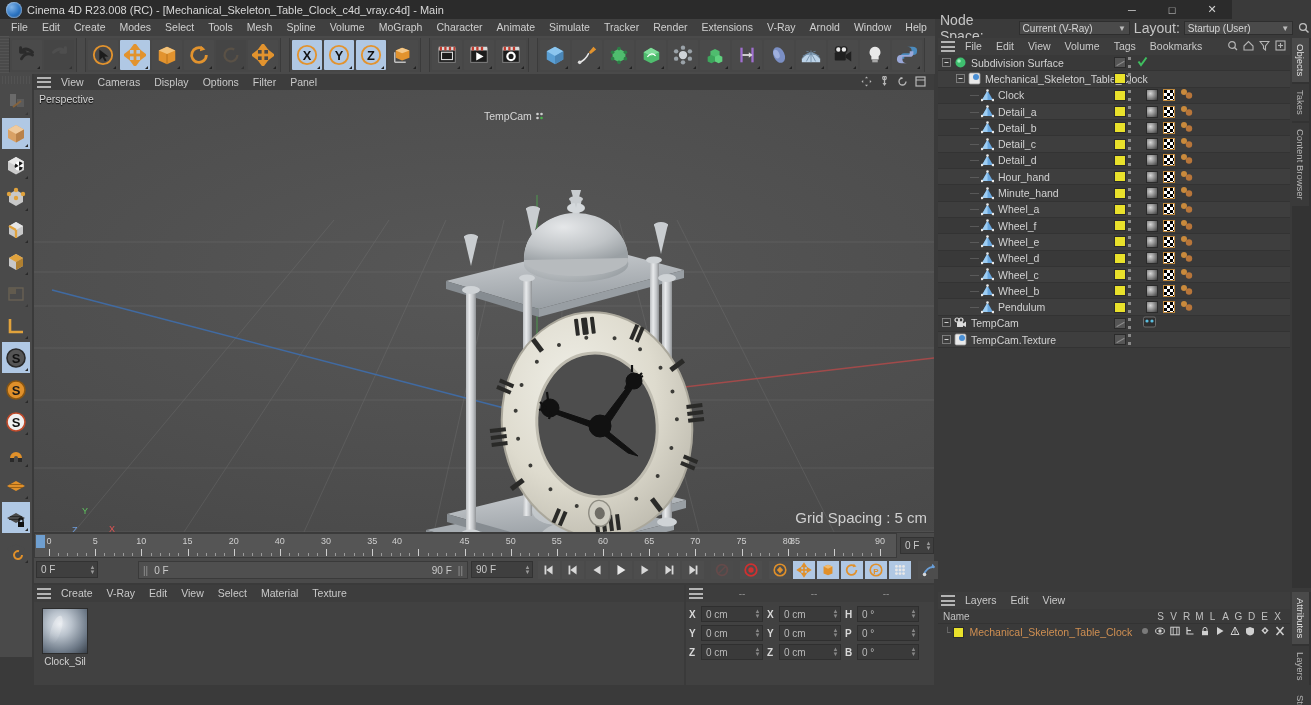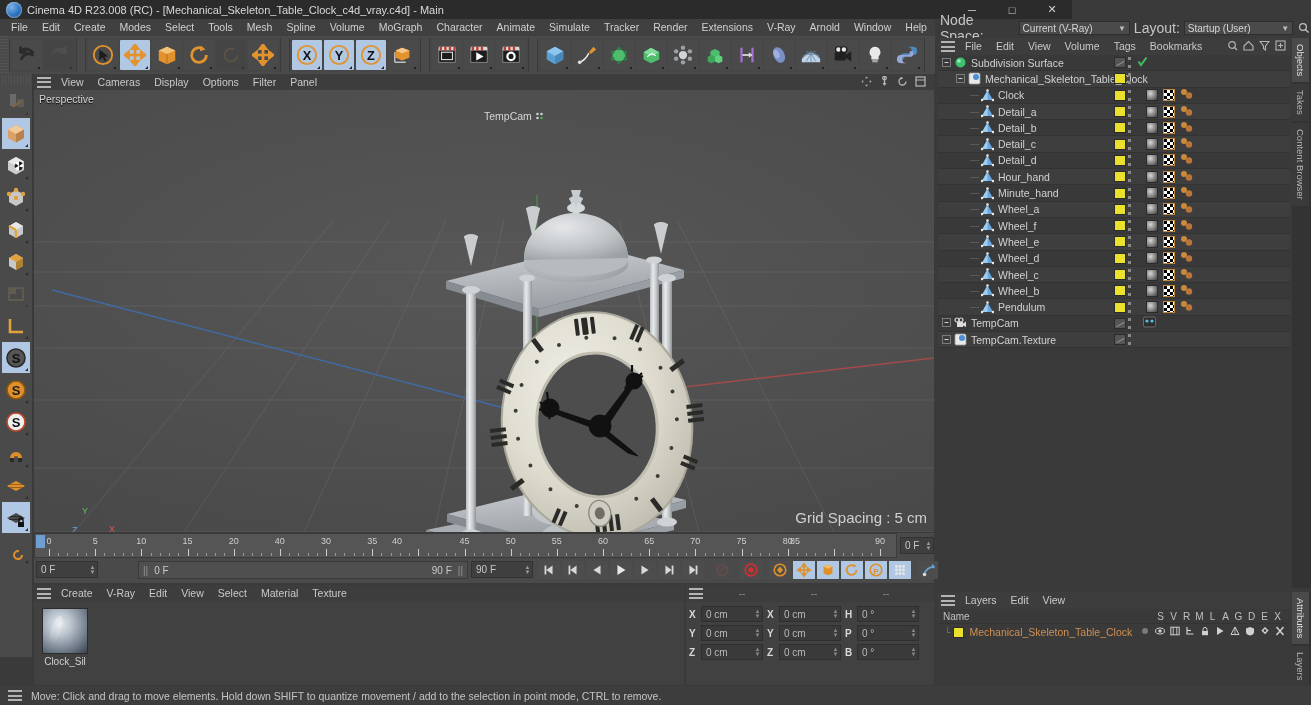--- a/index.html
+++ b/index.html
@@ -6,21 +6,21 @@
   html,body {
     width:1311px; height:705px; overflow:hidden;
     background:#3a3a3a;
     font-family:"Liberation Sans", sans-serif;
     font-size:11px; color:#c8c8c8;
     -webkit-font-smoothing:antialiased;
   }
   .app { position:relative; width:1311px; height:705px; background:#3a3a3a; }
 
   
-  .titlebar { position:absolute; left:0; top:0; width:1072px; height:19px;
+  .titlebar { position:absolute; left:0; top:0; width:1232px; height:19px;
      background:#2b2b2b; display:flex; align-items:center; }
   .tb-icon { width:16px; height:16px; margin:0 5px 0 6px; border-radius:50%;
      background:radial-gradient(circle at 35% 32%, #7fb3e8 0%, #2a72c0 55%, #16477f 100%);
      box-shadow:inset 0 0 2px #fff; flex:none; }
   .tb-title { font-size:11px; color:#d8d8d8; white-space:nowrap; }
   .tb-buttons { margin-left:auto; display:flex; height:19px; }
   .tb-btn { width:40px; height:19px; display:flex; align-items:center; justify-content:center;
      color:#d0d0d0; font-size:11px; }
 
   
@@ -1848,22 +1848,14 @@
       <div class="rtab first">Objects</div>
       <div class="rtab">Takes</div>
       <div class="rtab">Content Browser</div>
     </div>
   <div class="rtabs2" id="rtabs2">
       <div class="rtab first">Attributes</div>
       <div class="rtab">Layers</div>
       <div class="rtab">Structure</div>
     </div>
 
-  <div class="statusbar">
-    <span class="hamb" style="margin-left:4px">
-        <i></i>
-        <i></i>
-        <i></i>
-      </span>
-    <span class="status-text">Move: Click and drag to move elements. Hold down SHIFT to quantize movement / add to the selection in point mode, CTRL to remove.</span>
-  </div>
 
 </div>
 
 </body></html>

